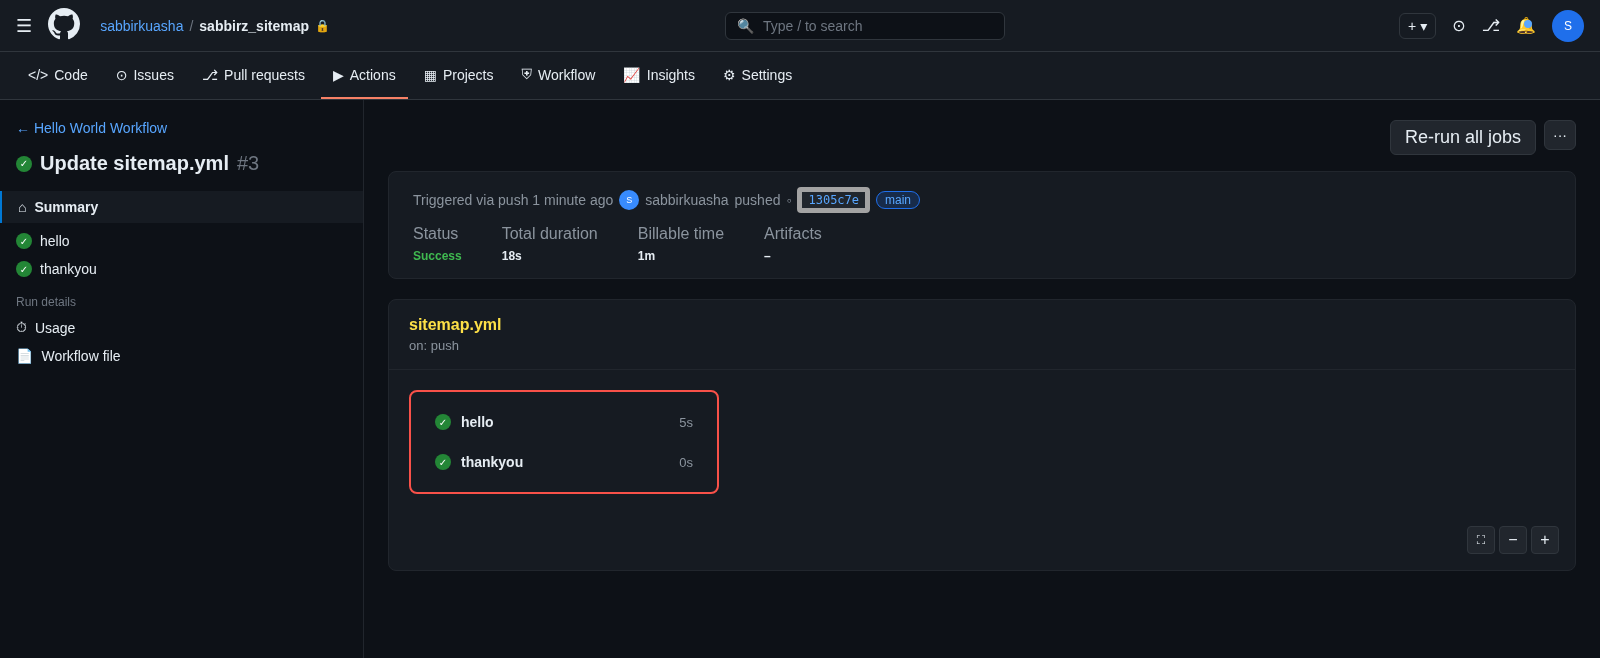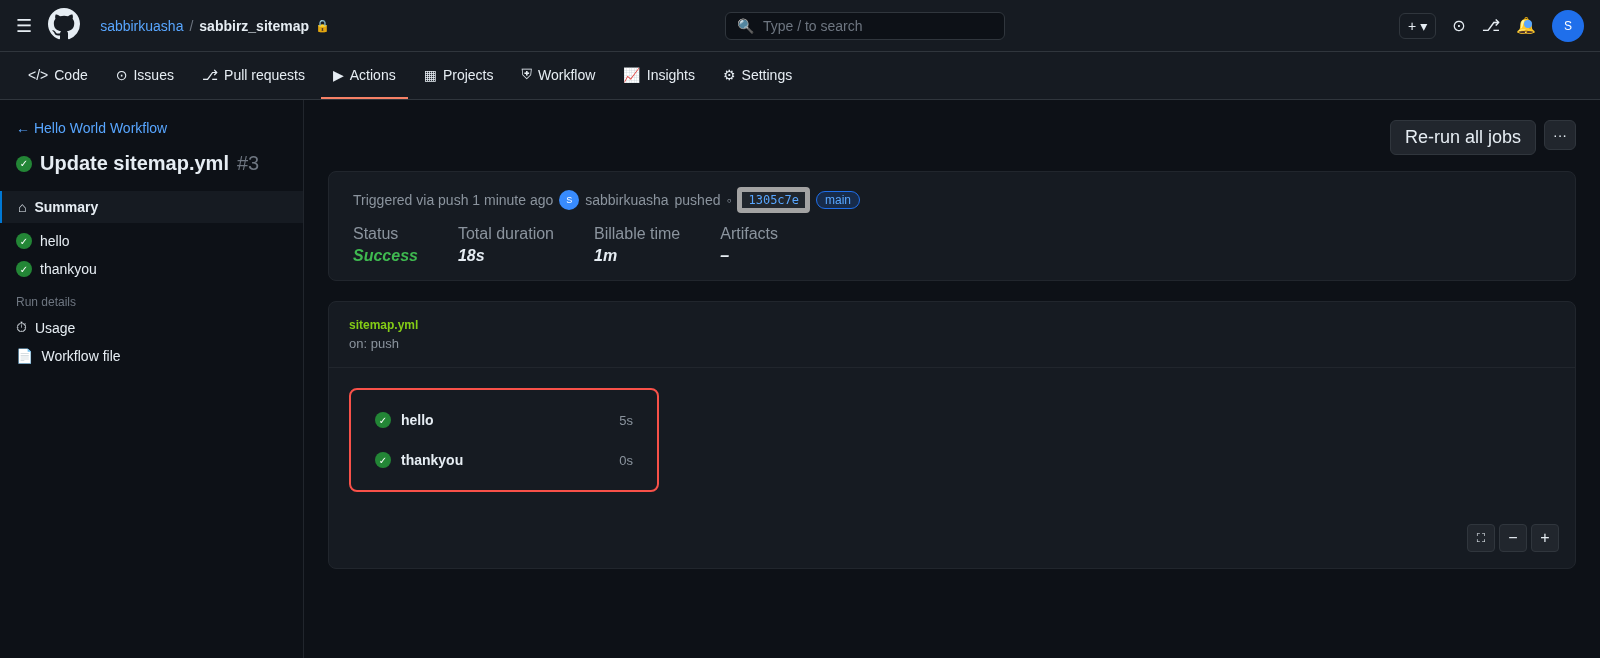--- a/index.html
+++ b/index.html
@@ -138,21 +138,21 @@
     }
 
     
     .main-layout {
       display: flex;
       height: calc(658px - 52px - 48px);
     }
 
     
     .sidebar {
-      width: 304px;
+      width: 364px;
       border-right: 1px solid #21262d;
       padding: 16px 0;
       background: #0d1117;
       overflow-y: auto;
       flex-shrink: 0;
     }
     .back-link {
       display: flex;
       align-items: center;
       gap: 6px;
@@ -285,44 +285,43 @@
       display: flex;
       gap: 40px;
     }
     .status-item label {
       display: block;
       font-size: 16px;
       color: #8b949e;
       margin-bottom: 4px;
     }
     .status-item .value {
-      font-size: 16px;
+      font-size: 12px;
       font-weight: 600;
       color: #e6edf3;
-      font-style: italic;
     }
     .status-item .value.success {
       color: #3fb950;
     }
 
     
     .workflow-card {
       border: 1px solid #21262d;
       border-radius: 8px;
       background: #161b22;
       overflow: hidden;
     }
     .workflow-card .workflow-header {
       padding: 16px 20px;
       border-bottom: 1px solid #21262d;
     }
     .workflow-card .workflow-name {
-      font-size: 12px;
+      font-size: 16px;
       font-weight: 600;
-      color: #84cc16;
+      color: #fde047;
       margin-bottom: 4px;
     }
     .workflow-card .workflow-trigger {
       font-size: 13px;
       color: #8b949e;
     }
     .workflow-card .workflow-body {
       padding: 20px;
       display: flex;
       align-items: flex-start;

